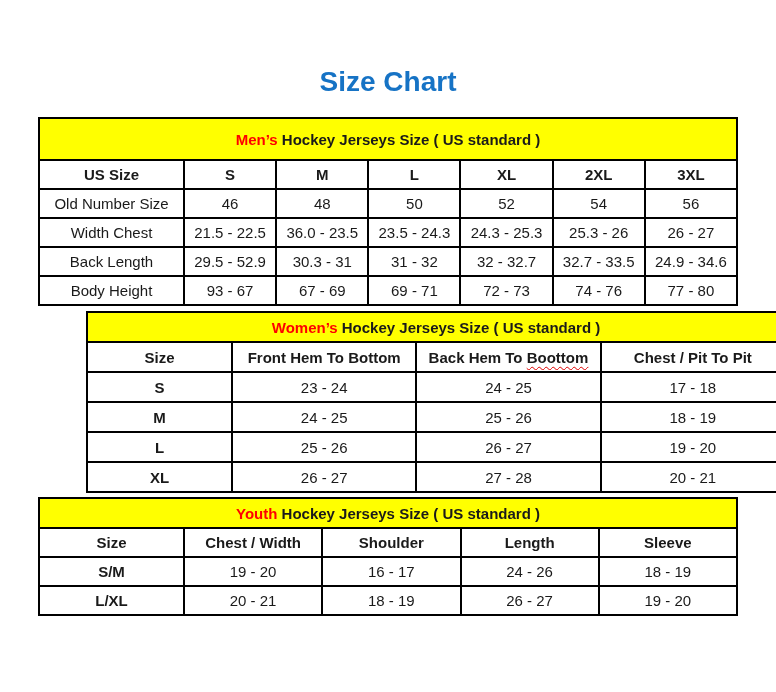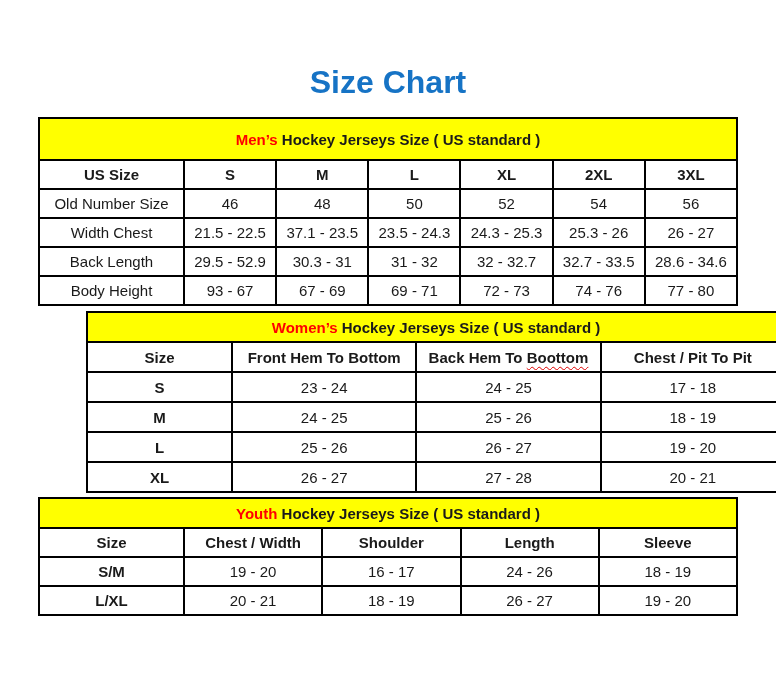--- a/index.html
+++ b/index.html
@@ -11,21 +11,21 @@
   }
   html,body{margin:0;padding:0;background:#ffffff;}
   body{
     width:776px;height:692px;overflow:hidden;
     font-family:"Liberation Sans",sans-serif;
     color:#1a1a1a;
   }
   .title{
     margin:0;padding:64px 0 0 0;
     text-align:center;
-    font-size:32px;line-height:36px;
+    font-size:28px;line-height:36px;
     font-weight:bold;
     color:var(--title-blue);
   }
   .tables{
     width:700px;
     margin:17px 0 0 38px;
   }
   table.size-table{
     width:700px;
     table-layout:fixed;
@@ -98,34 +98,34 @@
           <td>46</td>
           <td>48</td>
           <td>50</td>
           <td>52</td>
           <td>54</td>
           <td>56</td>
         </tr>
         <tr>
           <td class="row-label">Width Chest</td>
           <td>21.5 - 22.5</td>
-          <td>37.1 - 23.5</td>
+          <td>36.0 - 23.5</td>
           <td>23.5 - 24.3</td>
           <td>24.3 - 25.3</td>
           <td>25.3 - 26</td>
           <td>26 - 27</td>
         </tr>
         <tr>
           <td class="row-label">Back Length</td>
           <td>29.5 - 52.9</td>
           <td>30.3 - 31</td>
           <td>31 - 32</td>
           <td>32 - 32.7</td>
           <td>32.7 - 33.5</td>
-          <td>28.6 - 34.6</td>
+          <td>24.9 - 34.6</td>
         </tr>
         <tr>
           <td class="row-label">Body Height</td>
           <td>93 - 67</td>
           <td>67 - 69</td>
           <td>69 - 71</td>
           <td>72 - 73</td>
           <td>74 - 76</td>
           <td>77 - 80</td>
         </tr>

